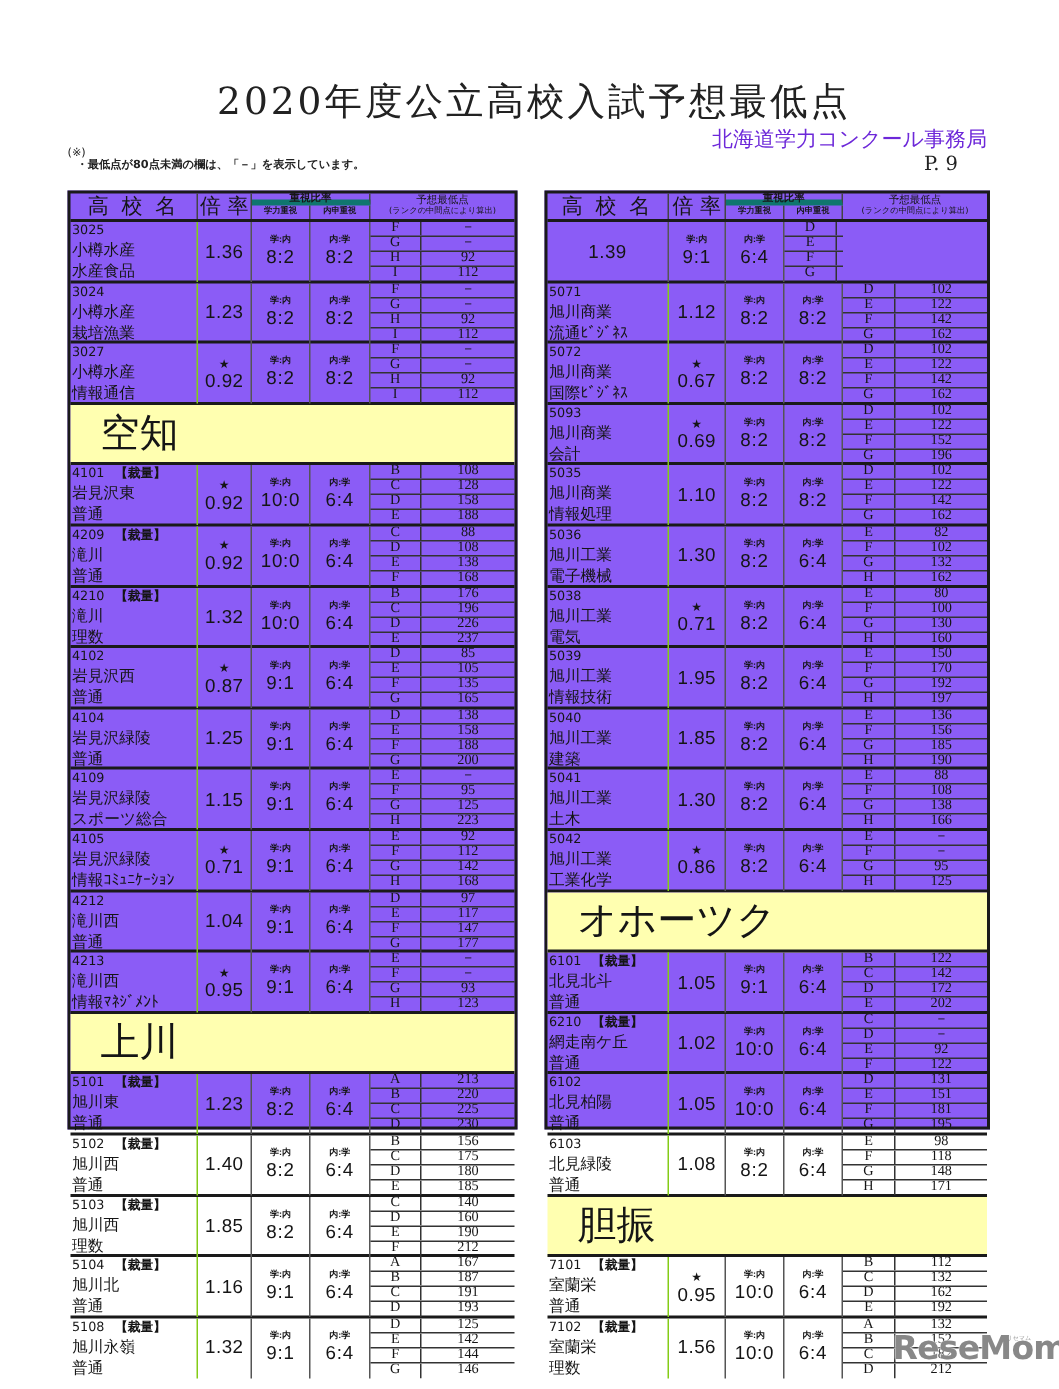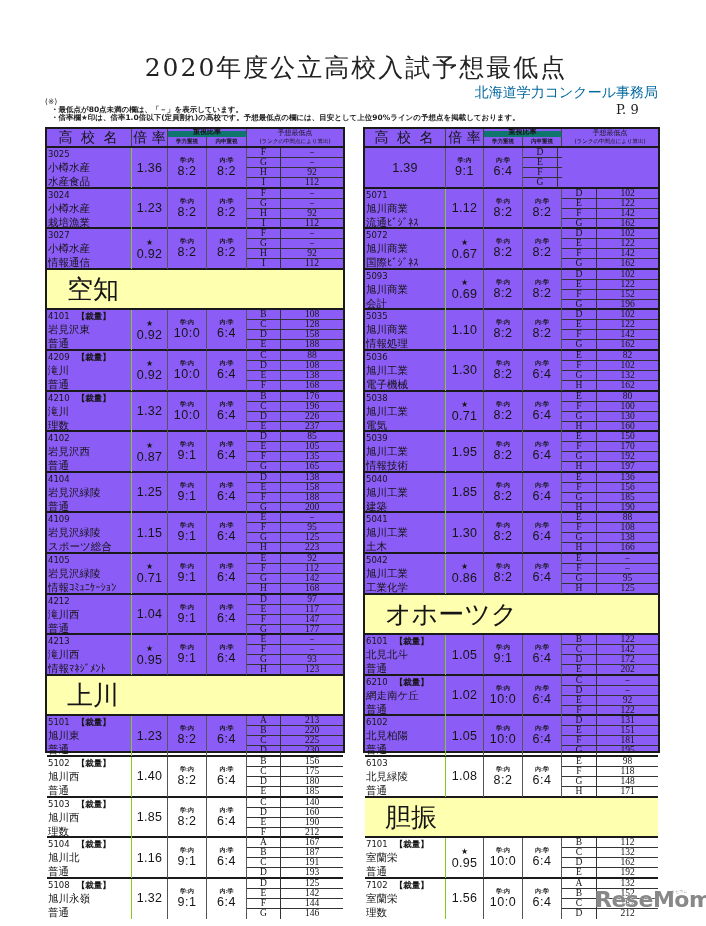--- a/index.html
+++ b/index.html
@@ -1,29 +1,29 @@
 <!DOCTYPE html>
 <html><head>
 <meta charset="utf-8">
 <style>
 *{box-sizing:border-box;margin:0;padding:0}
 html,body{width:706px;height:926px;background:#fff;overflow:hidden}
 body{position:relative;font-family:"DejaVu Sans",sans-serif;color:#151515}
 .title{position:absolute;left:0;top:51px;width:712px;text-align:center;font-family:"DejaVu Serif",serif;font-size:25px;letter-spacing:2px;color:#222;white-space:nowrap}
-.publisher{position:absolute;right:48px;top:84px;font-family:"DejaVu Serif",serif;font-size:14px;white-space:nowrap;color:#0369a1}
+.publisher{position:absolute;right:48px;top:84px;font-family:"DejaVu Serif",serif;font-size:14px;white-space:nowrap;color:#6d28d9}
 .page{position:absolute;left:616px;top:102px;font-family:"DejaVu Serif",serif;font-size:13px;white-space:nowrap;color:#222}
 .notes{position:absolute;left:45px;top:98px;font-size:7.5px;line-height:8.2px;white-space:nowrap;color:#222}
 .notes .n{padding-left:6px;font-weight:bold}
 .tbl{position:absolute;top:127px;height:626px;border:2px solid #1a1a1a;background:#8b5cf6}
 #lt{left:45px;width:300px;--c1:85px;--c2:36px;--c3:39px;--c4:40px;--c5:34px;--c6:62px}
 #rt{left:363px;width:297px;--c1:81px;--c2:38px;--c3:39px;--c4:39px;--c5:35px;--c6:61px}
 .hdr{display:grid;grid-template-columns:var(--c1) var(--c2) var(--c3) var(--c4) var(--c5) var(--c6);grid-template-rows:8px 9px;height:19px;border-bottom:2px solid #1a1a1a}
 .h-school{grid-row:1/3;grid-column:1;border-right:1px solid #444;display:flex;align-items:center;justify-content:center;font-size:14px;letter-spacing:2px;white-space:nowrap}
 .h-rate{grid-row:1/3;grid-column:2;border-right:1px solid #444;display:flex;align-items:center;justify-content:center;font-size:14px;white-space:nowrap}
-.h-weight{grid-row:1;grid-column:3/5;border-right:1px solid #444;border-bottom:6px solid #0f766e;font-size:7px;line-height:7px;text-align:center;font-weight:bold;white-space:nowrap}
+.h-weight{grid-row:1;grid-column:3/5;border-right:1px solid #444;border-bottom:4px solid #0f766e;font-size:7px;line-height:7px;text-align:center;font-weight:bold;white-space:nowrap}
 .h-wa{grid-row:2;grid-column:3;border-right:1px solid #444;font-size:5.5px;line-height:8px;text-align:center;font-weight:bold;white-space:nowrap;overflow:hidden}
 .h-wn{grid-row:2;grid-column:4;border-right:1px solid #444;font-size:5.5px;line-height:8px;text-align:center;font-weight:bold;white-space:nowrap;overflow:hidden}
 .h-min{grid-row:1;grid-column:5/7;font-size:7px;line-height:8px;text-align:center;white-space:nowrap}
 .h-minnote{grid-row:2;grid-column:5/7;font-size:5.5px;line-height:8px;text-align:center;white-space:nowrap;overflow:hidden}
 .blk{display:grid;grid-template-columns:var(--c1) var(--c2) var(--c3) var(--c4) calc(var(--c5) + var(--c6));height:40.6px;border-bottom:2px solid #1a1a1a}
 .blk:last-child{border-bottom:none}
 .sec{height:40.6px;background:#ffffb0;border-bottom:2px solid #1a1a1a;font-family:"DejaVu Serif",serif;font-size:26px;line-height:38px;padding-left:20px;white-space:nowrap}
 .cn{border-right:1px solid #84cc16;padding-left:1px;overflow:hidden;white-space:nowrap}
 .cn .l1{font-size:8.5px;line-height:12px}
 .cn .tag{margin-left:7px;font-weight:bold;font-size:8.5px}
@@ -46,21 +46,20 @@
 </style>
 </head>
 <body>
 
 <div class="title">2020年度公立高校入試予想最低点</div>
 <div class="publisher">北海道学力コンクール事務局</div>
 <div class="page">P. 9</div>
 <div class="notes">
   <div>(※)</div>
   <div class="n">・最低点が80点未満の欄は、「－」を表示しています。</div>
-  <div class="n">・倍率欄★印は、倍率1.0倍以下(定員割れ)の高校です。予想最低点の欄には、目安として上位90%ラインの予想点を掲載しております。</div>
 </div>
 
 <div class="tbl" id="lt">
 <div class="hdr">
 <div class="h-school">高 校 名</div>
 <div class="h-rate">倍 率</div>
 <div class="h-weight">重視比率</div>
 <div class="h-wa">学力重視</div>
 <div class="h-wn">内申重視</div>
 <div class="h-min">予想最低点</div>

